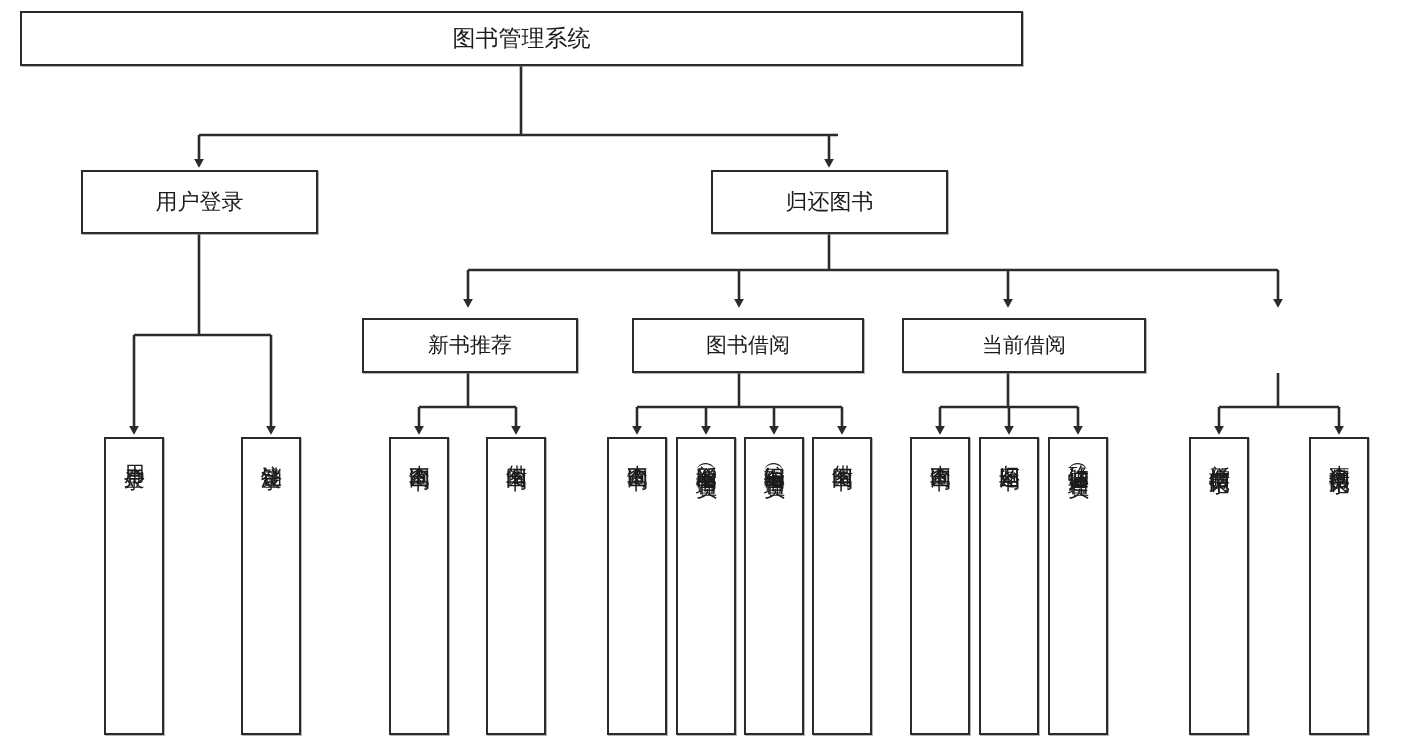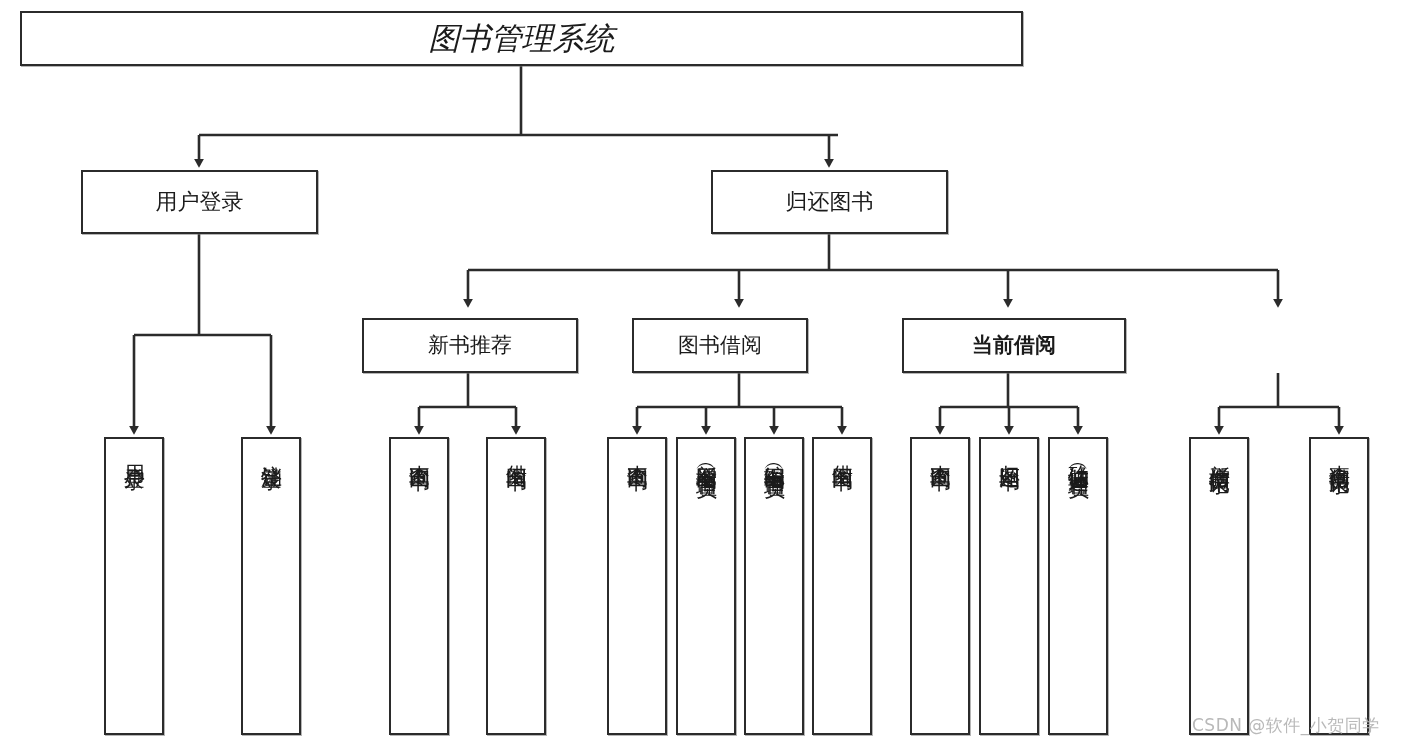--- a/index.html
+++ b/index.html
@@ -36,22 +36,21 @@
     justify-content: center;
     box-shadow: 1px 1px 0 rgba(120,120,120,0.55);
   }
   .node-label {
     color: #1b1b1b;
     text-align: center;
     line-height: 1.12;
     white-space: pre;
   }
   .node.level-0 .node-label {
-    font-size: 31px;
-    font-style: italic;
+    font-size: 23px;
   }
   .node.level-1 .node-label {
     font-size: 22px;
   }
   .node.level-2 .node-label {
     font-size: 21px;
   }
   .node.leaf {
     align-items: flex-start;
     padding-top: 9px;
@@ -134,24 +133,24 @@
   <div class="node level-1" style="left:81px; top:170px; width:237px; height:64px;">
     <span class="node-label">用户登录</span>
   </div>
   <div class="node level-1" style="left:711px; top:170px; width:237px; height:64px;">
     <span class="node-label">归还图书</span>
   </div>
 
   <div class="node level-2" style="left:362px; top:318px; width:216px; height:55px;">
     <span class="node-label">新书推荐</span>
   </div>
-  <div class="node level-2" style="left:632px; top:318px; width:176px; height:55px;">
+  <div class="node level-2" style="left:632px; top:318px; width:232px; height:55px;">
     <span class="node-label">图书借阅</span>
   </div>
-  <div class="node level-2" style="left:902px; top:318px; width:224px; height:55px;font-weight:bold;">
+  <div class="node level-2" style="left:902px; top:318px; width:244px; height:55px;">
     <span class="node-label">当前借阅</span>
   </div>
 
   <div class="node leaf" style="left:104px; top:437px; width:60px; height:298px;">
     <span class="node-label">用户登录</span>
   </div>
   <div class="node leaf" style="left:241px; top:437px; width:60px; height:298px;">
     <span class="node-label">注销登录</span>
   </div>
 
@@ -185,15 +184,14 @@
     <span class="node-label">确认归还（管理员）</span>
   </div>
 
   <div class="node leaf" style="left:1189px; top:437px; width:60px; height:298px;">
     <span class="node-label">新增借阅记录</span>
   </div>
   <div class="node leaf" style="left:1309px; top:437px; width:60px; height:298px;">
     <span class="node-label">查询借阅记录</span>
   </div>
 
-  <div class="watermark" style="left:1192px; top:714px;">CSDN @软件_小贺同学</div>
 
 </div>
 
 </body></html>

